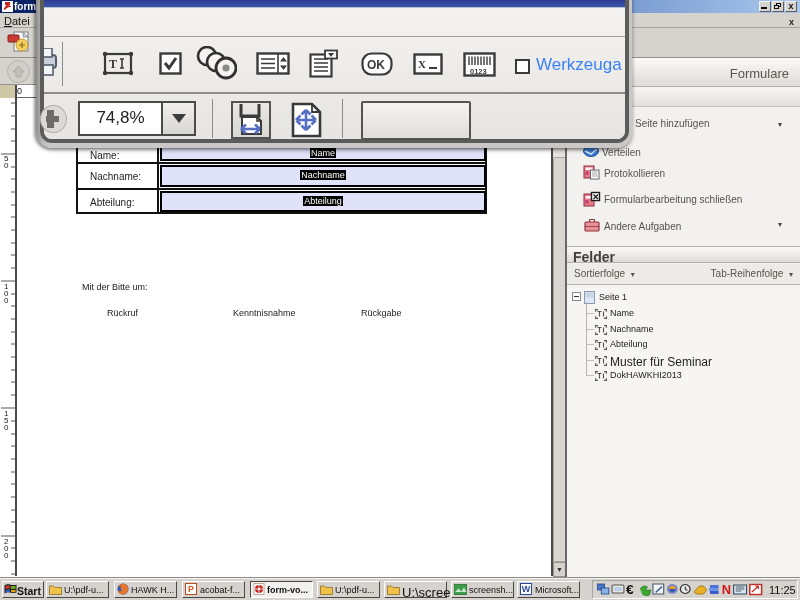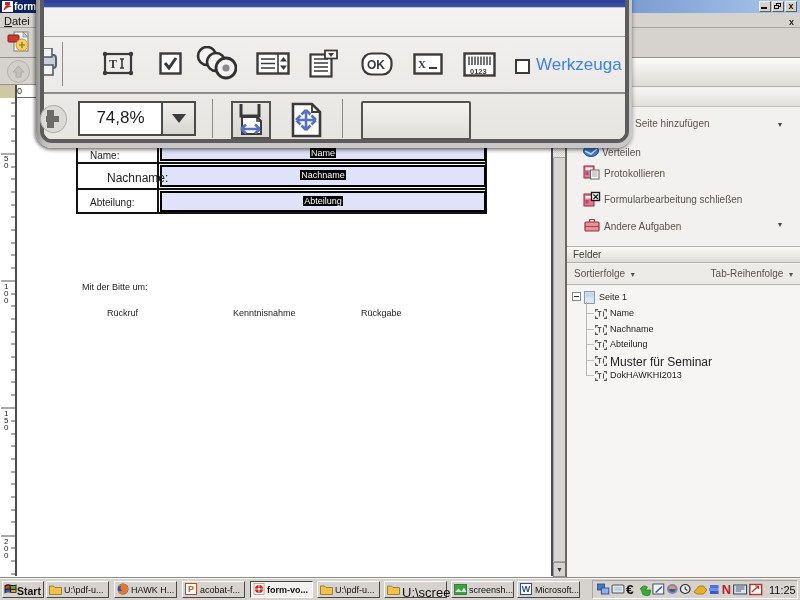--- a/index.html
+++ b/index.html
@@ -114,37 +114,38 @@
 
 <div class="abs" style="left:160px;top:138px;width:326px;height:23px;background:#dfe2f8;border:2px solid #000;"></div>
 <div class="abs" style="left:160px;top:165px;width:326px;height:22px;background:#dfe2f8;border:2px solid #000;"></div>
 <div class="abs" style="left:160px;top:191px;width:326px;height:21px;background:#dfe2f8;border:2px solid #000;"></div>
 
 <div class="abs" style="left:160px;top:148px;width:326px;text-align:center;font-size:9px;line-height:11px;"><span style="background:#000;color:#fff;padding:0 1px;">Name</span></div>
 <div class="abs" style="left:160px;top:170px;width:326px;text-align:center;font-size:9px;line-height:11px;"><span style="background:#000;color:#fff;padding:0 1px;">Nachname</span></div>
 <div class="abs" style="left:160px;top:196px;width:326px;text-align:center;font-size:9px;line-height:11px;"><span style="background:#000;color:#fff;padding:0 1px;">Abteilung</span></div>
 
 <div class="abs" style="left:90px;top:150px;font-size:10px;color:#222;">Name:</div>
-<div class="abs" style="left:90px;top:171px;font-size:12px;color:#222;margin-left:17px;">Nachname:</div>
+<div class="abs" style="left:90px;top:171px;font-size:10px;color:#222;">Nachname:</div>
 <div class="abs" style="left:90px;top:197px;font-size:10px;color:#222;">Abteilung:</div>
 
 <div class="abs" style="left:82px;top:282px;font-size:9px;color:#222;">Mit der Bitte um:</div>
 <div class="abs" style="left:107px;top:308px;font-size:9px;color:#222;">Rückruf</div>
 <div class="abs" style="left:233px;top:308px;font-size:9px;color:#222;">Kenntnisnahme</div>
 <div class="abs" style="left:361px;top:308px;font-size:9px;color:#222;">Rückgabe</div>
 
 <div class="abs" style="left:551px;top:98px;width:2px;height:478px;background:#4c4c4c;"></div>
 <div class="abs" style="left:553px;top:98px;width:13px;height:480px;background:repeating-conic-gradient(#efede9 0% 25%, #dcd9d4 0% 50%) 0 0/2px 2px;"></div>
 <div class="abs" style="left:553px;top:157px;width:13px;height:405px;background:#d9d6d1;border:1px solid #aaa7a2;border-radius:1px;"></div>
 <div class="abs" style="left:553px;top:562px;width:13px;height:15px;background:#d6d3ce;border:1px solid #98958f;text-align:center;font-size:7px;color:#333;line-height:14px;">▼</div>
 <div class="abs" style="left:565px;top:58px;width:2px;height:520px;background:#6a6864;"></div>
 
 <div class="abs" style="left:567px;top:58px;width:233px;height:520px;background:#f3f1ef;"></div>
 
 <div class="abs" style="left:567px;top:58px;width:233px;height:29px;background:linear-gradient(#fbfaf9,#dedcd8);border-bottom:1px solid #b3b1ad;"></div>
+<div class="abs" style="left:567px;top:66px;width:222px;text-align:right;font-size:13px;color:#5a564f;">Formulare</div>
 
 <div class="abs" style="left:567px;top:88px;width:233px;height:19px;background:linear-gradient(#f6f5f3,#e2e0dc);border-bottom:1px solid #c6c4c0;"></div>
 
 <div class="abs" style="left:635px;top:118px;font-size:10px;color:#57534c;">Seite hinzufügen</div>
 <div class="abs" style="left:778px;top:120px;font-size:8px;color:#444;">▾</div>
 
 <svg class="abs" style="left:583px;top:145px;" width="16" height="13" viewBox="0 0 16 13">
   <ellipse cx="8" cy="6" rx="7.5" ry="5.5" fill="#3a7bd0" stroke="#1d4f92" stroke-width="1"></ellipse>
   <path d="M2 6 L8 9 L14 4" stroke="#cfe2f6" stroke-width="1.5" fill="none"></path>
 </svg>
@@ -170,21 +171,21 @@
 
 <svg class="abs" style="left:584px;top:219px;" width="16" height="13" viewBox="0 0 16 13">
   <rect x="1" y="3" width="14" height="9" rx="1" fill="#e89098" stroke="#93323c" stroke-width="1.2"></rect>
   <path d="M5.5 3 V1.5 a1 1 0 0 1 1-1 h3 a1 1 0 0 1 1 1 V3" fill="none" stroke="#93323c" stroke-width="1.2"></path>
   <line x1="1" y1="7.5" x2="15" y2="7.5" stroke="#93323c" stroke-width="0.8"></line>
 </svg>
 <div class="abs" style="left:604px;top:221px;font-size:10px;color:#57534c;">Andere Aufgaben</div>
 <div class="abs" style="left:778px;top:220px;font-size:8px;color:#444;">▾</div>
 
 <div class="abs" style="left:567px;top:246px;width:233px;height:17px;background:linear-gradient(#fbfaf9,#dedcd8);border-top:1px solid #b3b1ad;border-bottom:1px solid #b3b1ad;"></div>
-<div class="abs" style="left:573px;top:249px;font-size:10px;font-weight:normal;color:#444039;">Felder</div>
+<div class="abs" style="left:573px;top:249px;font-size:14px;font-weight:bold;color:#444039;">Felder</div>
 
 <div class="abs" style="left:567px;top:264px;width:233px;height:21px;background:#edebe8;border-bottom:1px solid #b8b6b2;"></div>
 <div class="abs" style="left:574px;top:268px;font-size:10px;color:#57534c;">Sortierfolge &nbsp;<span style="font-size:8px;">▾</span></div>
 <div class="abs" style="left:567px;top:268px;width:226px;text-align:right;font-size:10px;color:#57534c;">Tab-Reihenfolge &nbsp;<span style="font-size:8px;">▾</span></div>
 
 <div class="abs" style="left:567px;top:286px;width:233px;height:292px;background:#f6f5f4;"></div>
 
 <div class="abs" style="left:572px;top:292px;width:9px;height:9px;background:#fff;border:1px solid #888;"></div>
 <div class="abs" style="left:574px;top:296px;width:5px;height:1px;background:#333;"></div>
 <svg class="abs" style="left:584px;top:291px;" width="11" height="13" viewBox="0 0 11 13">

